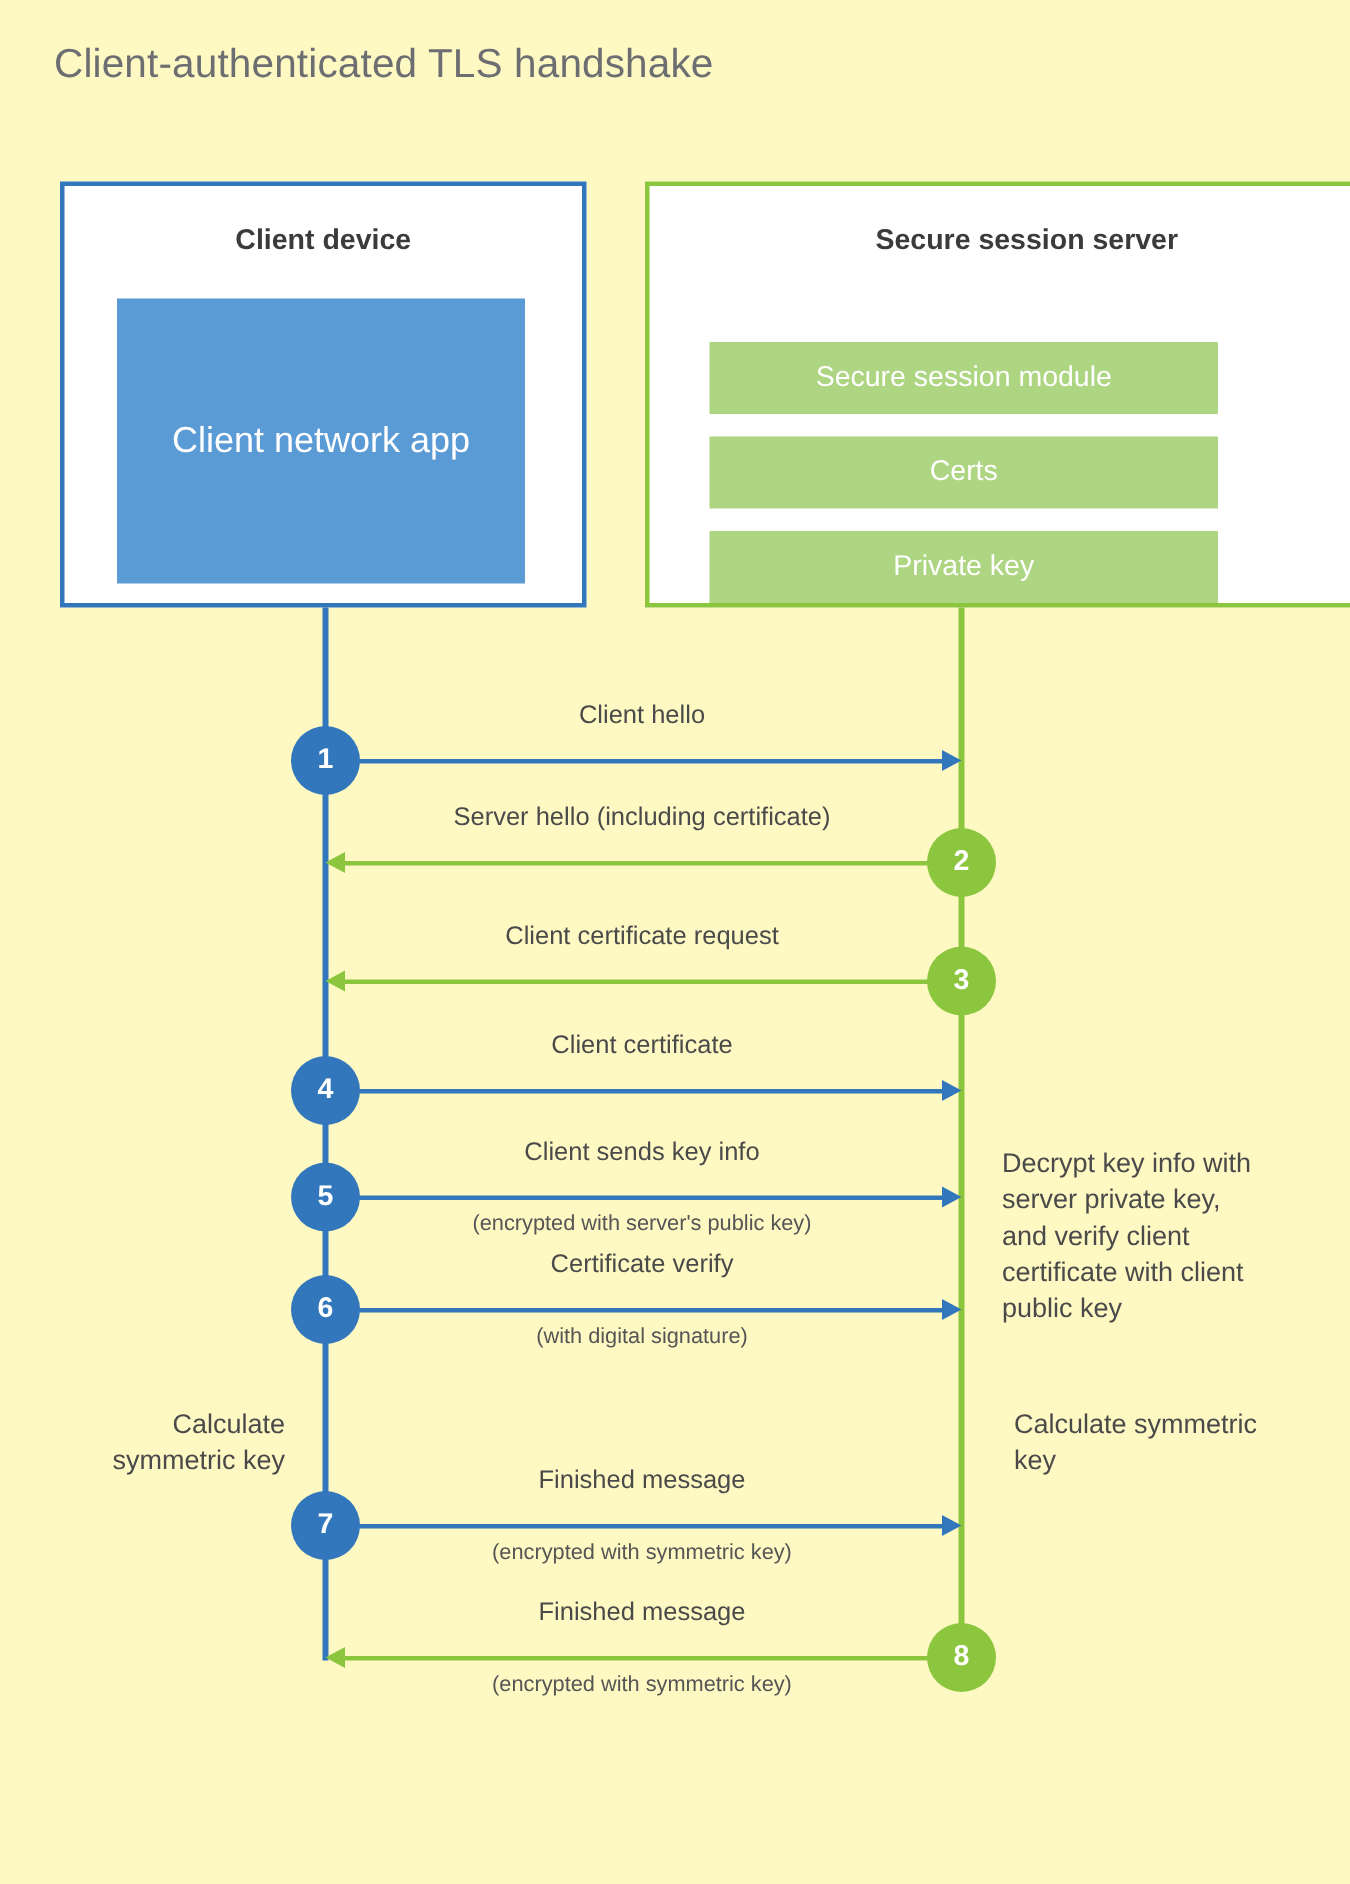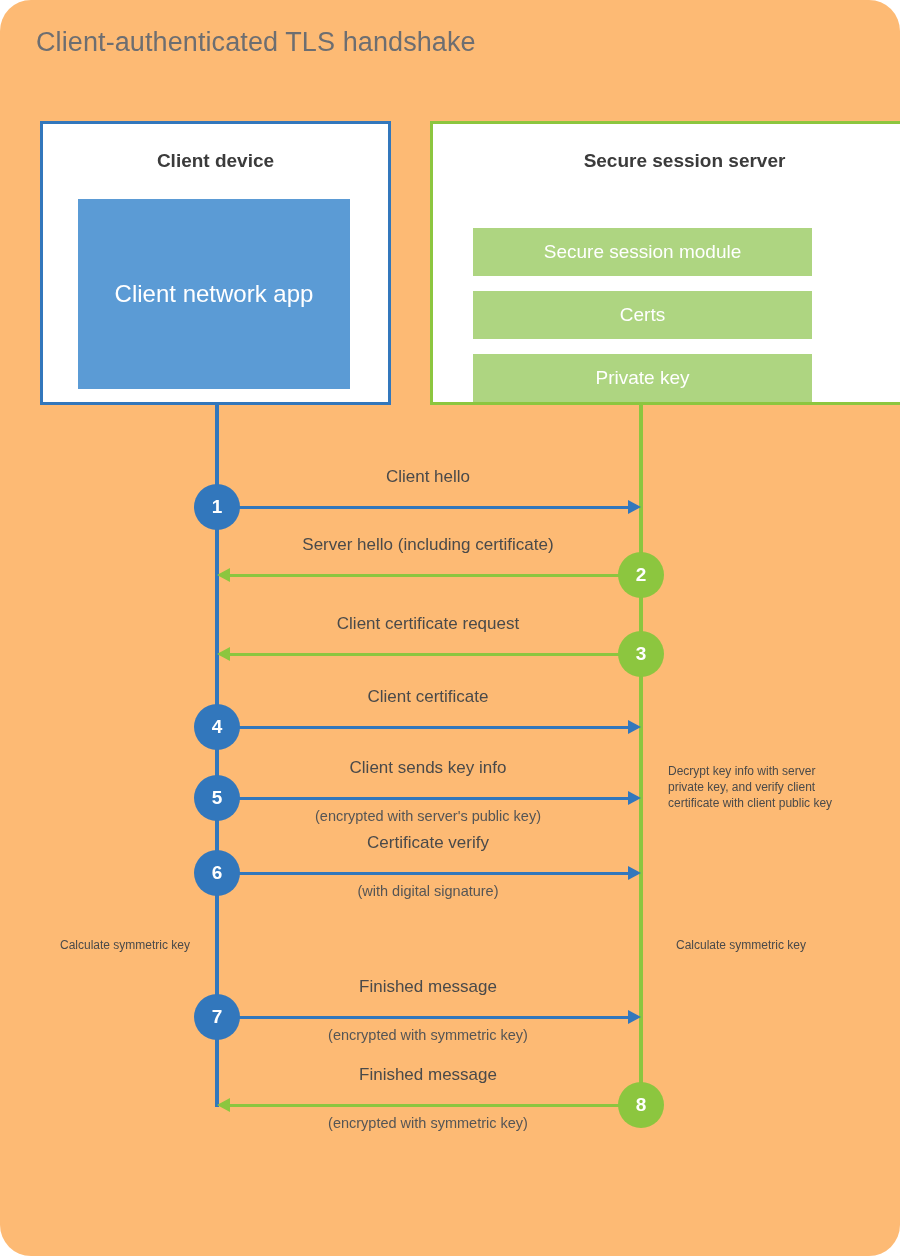--- a/index.html
+++ b/index.html
@@ -8,23 +8,22 @@
     background: #ffffff;
   }
   body {
     font-family: "Liberation Sans", sans-serif;
     -webkit-font-smoothing: antialiased;
   }
   #page {
     position: relative;
     width: 900px;
     height: 1256px;
-    background: #fdba74;
+    background: #fef9c3;
     overflow: hidden;
-    border-radius: 31px;
   }
 
   
   .page-title {
     position: absolute;
     left: 36px;
     top: 27px;
     font-size: 27px;
     font-weight: 400;
     color: #6d6e71;
@@ -172,21 +171,21 @@
     left: 0;
     width: 900px;
     transform: translateX(-22px);
   }
   .msg-label.main { top: -40px; }
   .msg-label.sub  { top: 10px; font-size: 14.5px; color: #555; }
 
   
   .side-note {
     position: absolute;
-    font-size: 12px;
+    font-size: 18px;
     line-height: 1.35;
     color: #4a4a4a;
   }
   .side-note.right-note {
     left: 668px;
     top: 763px;
     width: 170px;
     text-align: left;
   }
   .side-note.calc-left {

